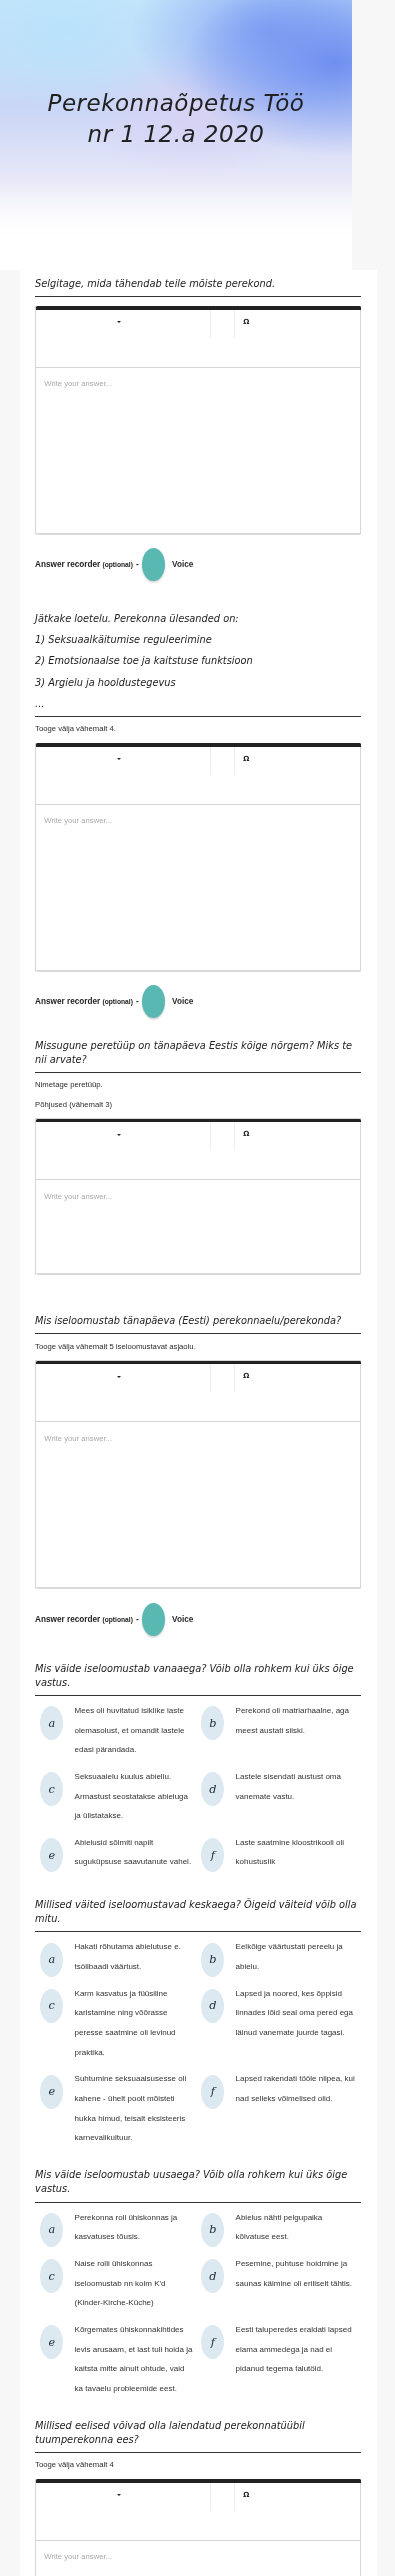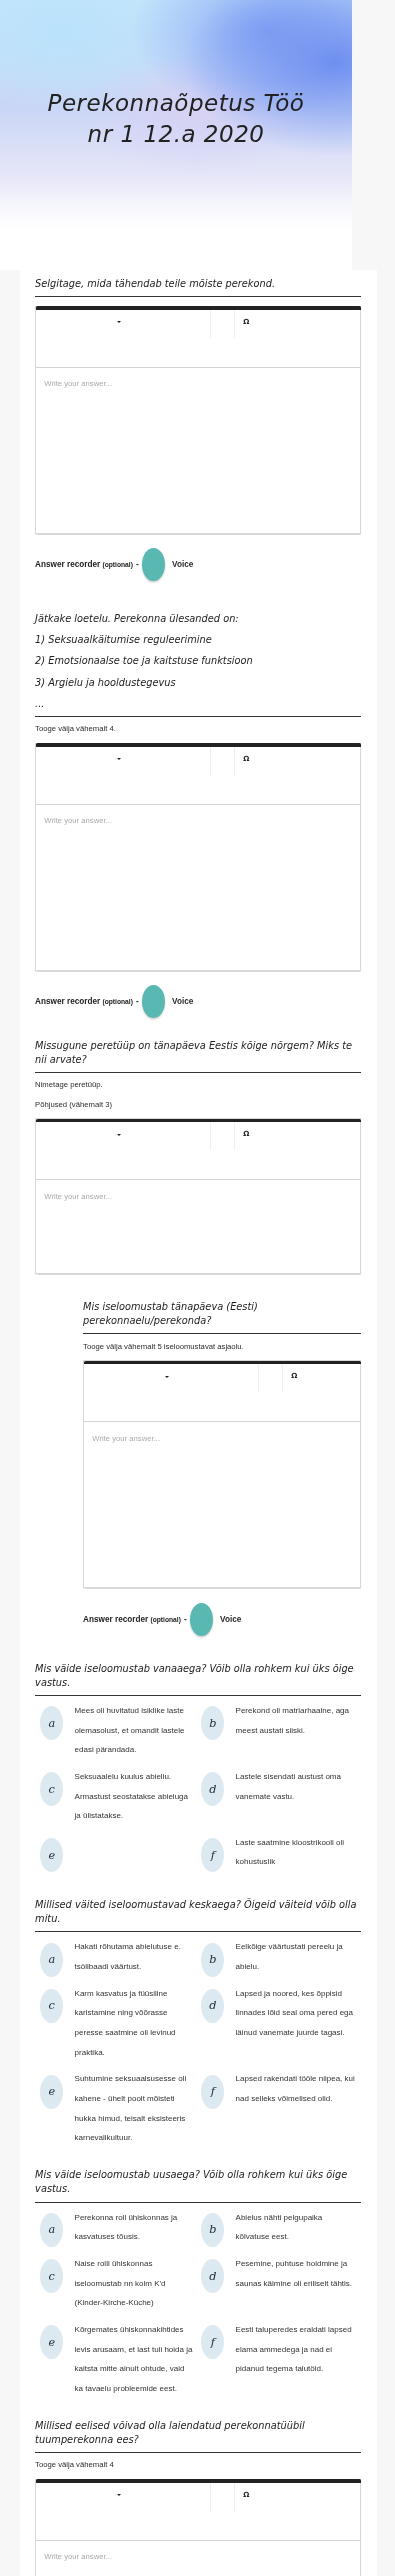--- a/index.html
+++ b/index.html
@@ -145,21 +145,21 @@
         <div class="tb-select">
             <span class="caret"></span>
           </div>
         <div class="tb-gap"></div>
         <div class="tb-omega">Ω</div>
       </div>
       <textarea style="height: 93px;" placeholder="Write your answer..."></textarea>
     </div>
   </section>
 
-  <section class="question" style="padding-top:26px;margin-left:48px;">
+  <section class="question" style="padding-top:40px;">
     <h2 class="q-title">Mis iseloomustab tänapäeva (Eesti) perekonnaelu/perekonda?</h2>
     <div class="q-sub">Tooge välja vähemalt 5 iseloomustavat asjaolu.</div>
     <div class="editor">
       <div class="topbar"></div>
       <div class="toolbar">
         <div class="tb-select">
             <span class="caret"></span>
           </div>
         <div class="tb-gap"></div>
         <div class="tb-omega">Ω</div>
@@ -188,20 +188,21 @@
       <div class="choice">
           <span class="badge">c</span>
           <span class="ctext">Seksuaalelu kuulus abiellu. Armastust seostatakse abieluga ja ülistatakse.</span>
         </div>
       <div class="choice">
           <span class="badge">d</span>
           <span class="ctext">Lastele sisendati austust oma vanemate vastu.</span>
         </div>
       <div class="choice">
           <span class="badge">e</span>
+          <span class="ctext">Abielusid sõlmiti napilt suguküpsuse saavutanute vahel.</span>
         </div>
       <div class="choice">
           <span class="badge">f</span>
           <span class="ctext">Laste saatmine kloostrikooli oli kohustuslik</span>
         </div>
     </div>
   </section>
 
   <section class="question" style="padding-top:26px;">
     <h2 class="q-title">Millised väited iseloomustavad keskaega? Õigeid väiteid võib olla mitu.</h2>

